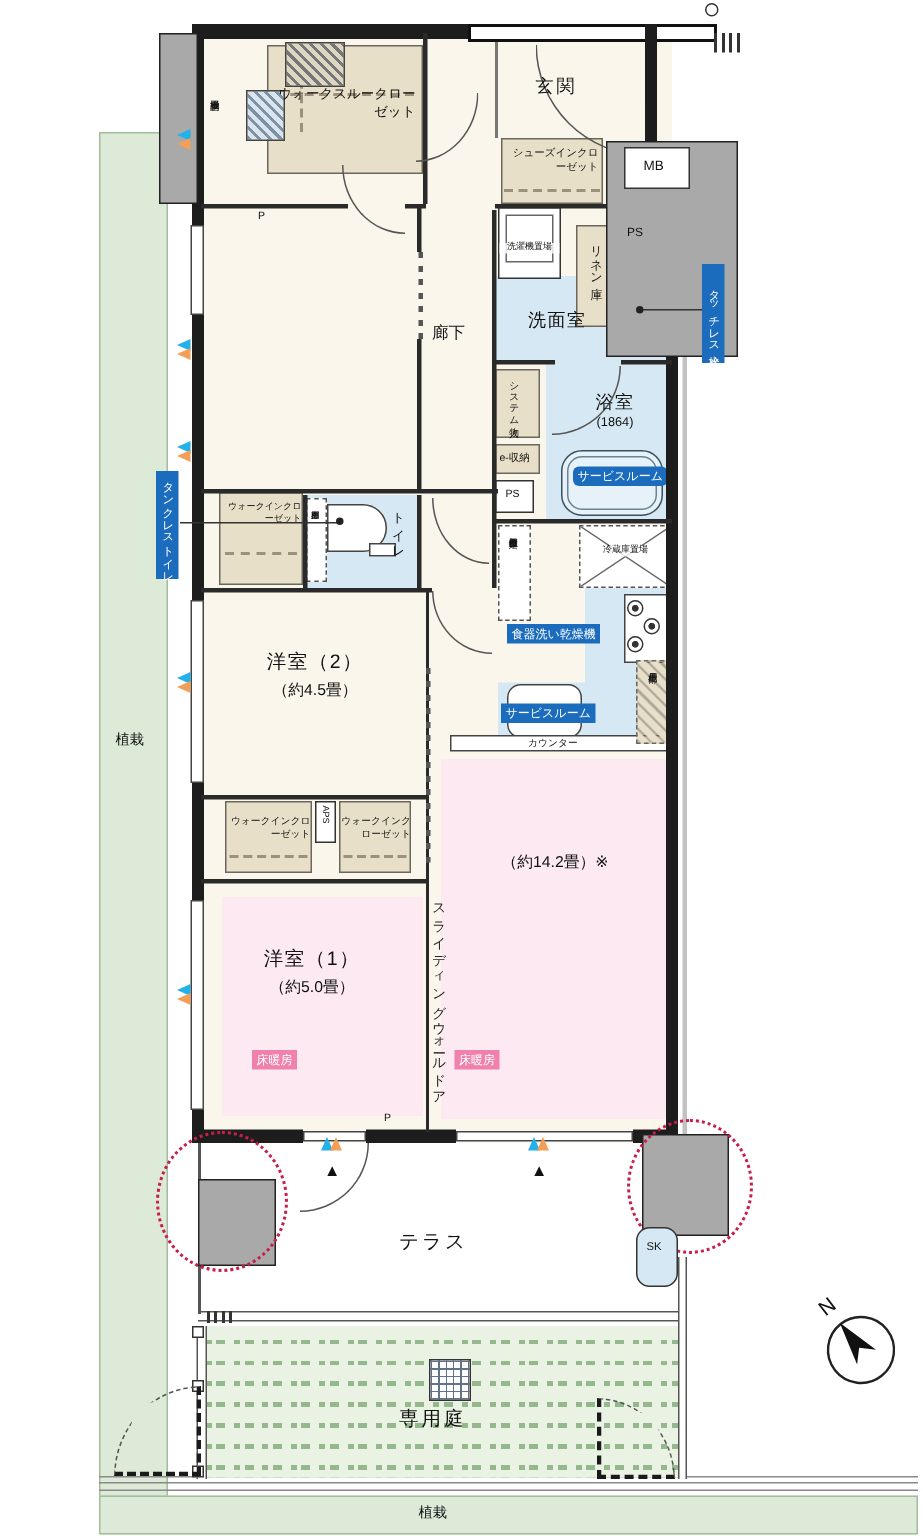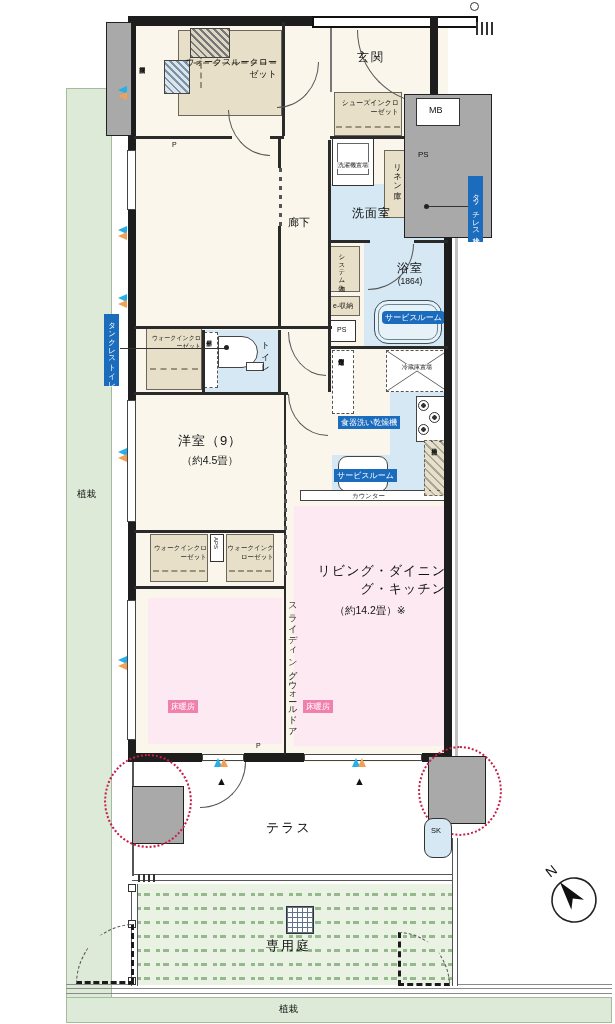--- a/index.html
+++ b/index.html
@@ -227,25 +227,28 @@
   <div class="lbl" style="left:431px;top:826px;font-size:7.5px">SK</div>
 
   <div class="lbl" style="left:357px;top:50px;font-size:12px;letter-spacing:2px">玄関</div>
   <div class="lbl" style="left:288px;top:216px;font-size:11px">廊下</div>
   <div class="lbl" style="left:352px;top:206px;font-size:12px;letter-spacing:1px">洗面室</div>
   <div class="room-label" style="left:382px;top:260px;width:56px">
     <span class="nm" style="font-size:12px">浴室</span>
     <span style="font-size:8.5px">(1864)</span>
   </div>
   <div class="room-label" style="left:150px;top:432px;width:120px">
-    <span class="nm">洋室（9）</span>
+    <span class="nm">洋室（2）</span>
     <span class="sz">（約4.5畳）</span>
   </div>
+  <div class="room-label" style="left:148px;top:630px;width:120px">
+    <span class="nm">洋室（1）</span>
+    <span class="sz">（約5.0畳）</span>
+  </div>
   <div class="room-label" style="left:294px;top:562px;width:152px">
-    <span class="nm">リビング・ダイニング・キッチン</span>
     <span class="sz" style="margin-top:6px">（約14.2畳）※</span>
   </div>
   <div class="lbl vt" style="left:287px;top:596px;font-size:9px;letter-spacing:1px;color:#222">スライディングウォールドア</div>
   <div class="lbl" style="left:266px;top:820px;font-size:13px;letter-spacing:2px">テラス</div>
 
   <div class="a beige" style="left:150px;top:534px;width:58px;height:48px"></div>
   <div class="room-label" style="left:151px;top:544px;width:56px;font-size:6.5px">ウォークインクローゼット</div>
   <div class="dashline-h" style="left:153px;top:570px;width:52px"></div>
   <div class="whitebox a" style="left:210px;top:534px;width:14px;height:28px;border-width:1px"></div>
   <div class="lbl vt" style="left:212px;top:537px;font-size:6px">APS</div>

